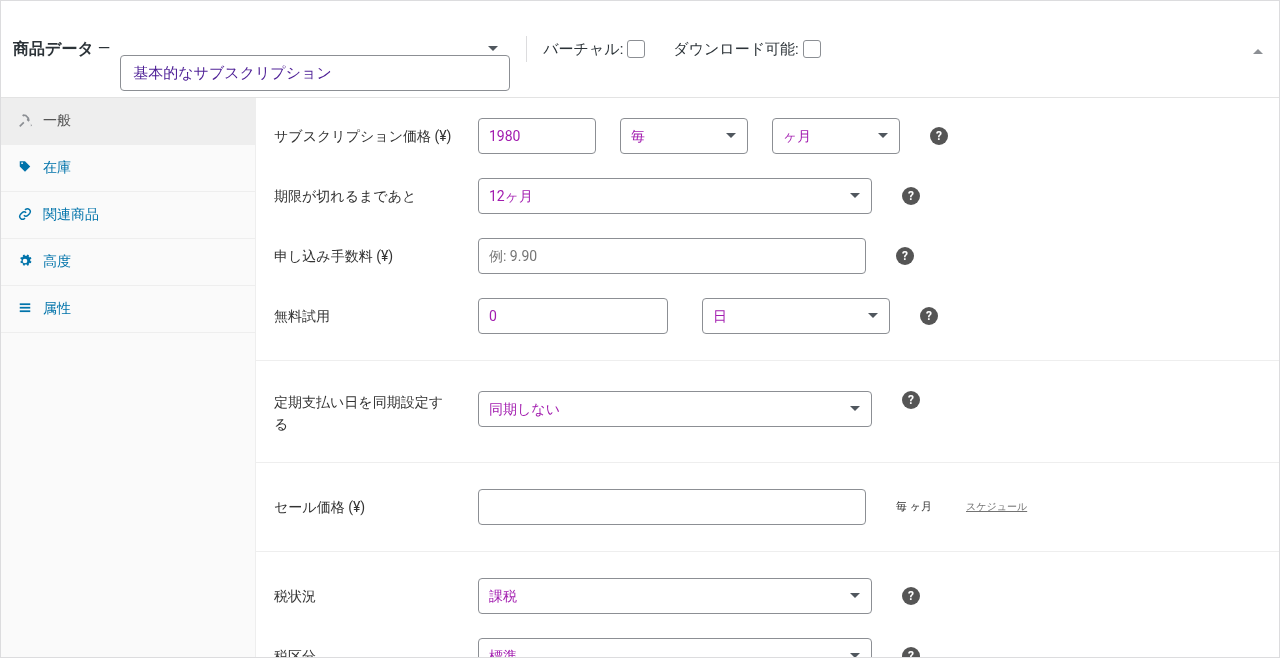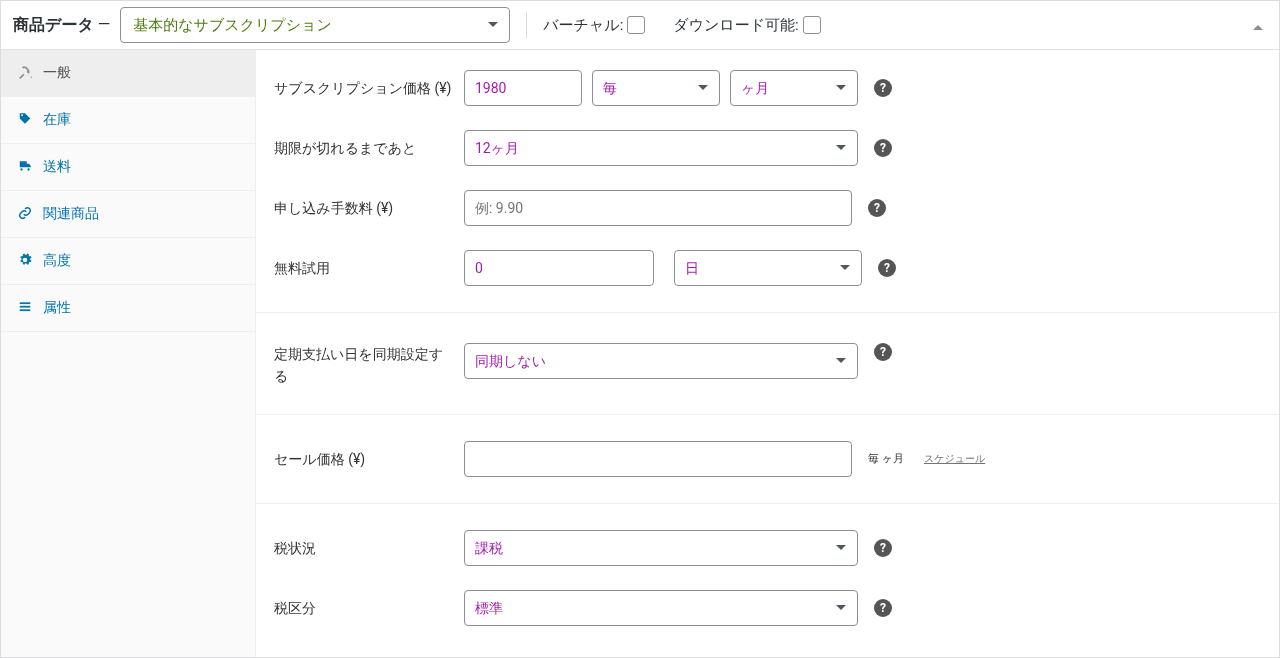--- a/index.html
+++ b/index.html
@@ -33,22 +33,23 @@
     font-weight: normal;
   }
   .type-select {
     appearance: none;
     border: 1px solid #8c8f94;
     border-radius: 4px;
     padding: 8px 38px 8px 12px;
     font-size: 15px;
     background: #fff;
     font-family: inherit;
-    color: #4d7c0f;
+    color: #4c1d95;
     width: 390px;
+    margin-top: 48px;
   }
   .select-wrap { position: relative; display: inline-block; }
   .select-wrap::after {
     content: "";
     position: absolute;
     right: 12px;
     top: 50%;
     margin-top: -3px;
     border: 5px solid transparent;
     border-top-color: #50575e;
@@ -110,21 +111,21 @@
 
   .content {
     flex: 1;
     padding: 8px 0;
     overflow: hidden;
   }
   .form-row {
     display: flex;
     align-items: center;
     padding: 12px 18px;
-    gap: 10px;
+    gap: 24px;
   }
   .form-row.align-top { align-items: flex-start; padding-top: 16px; }
   .label {
     width: 180px;
     flex-shrink: 0;
     font-size: 14px;
     color: #333;
     line-height: 1.6;
   }
   input[type=text].field, .sel {
@@ -211,28 +212,20 @@
       </div>
       <div class="sidebar-item">
         <span class="icon icon-tag">
           <svg width="14" height="14" viewBox="0 0 24 24" fill="#0073aa">
               <path d="M21 11l-9-9H3v9l9 9 9-9zM7 7a1.5 1.5 0 110-3 1.5 1.5 0 010 3z"></path>
             </svg>
         </span>
         <span>在庫</span>
       </div>
       <div class="sidebar-item">
-        <span class="icon icon-truck">
-          <svg width="14" height="14" viewBox="0 0 24 24" fill="#0073aa">
-              <path d="M3 4h12v10H3zM15 8h4l3 4v2h-7zM6 20a2 2 0 100-4 2 2 0 000 4zm12 0a2 2 0 100-4 2 2 0 000 4z"></path>
-            </svg>
-        </span>
-        <span>送料</span>
-      </div>
-      <div class="sidebar-item">
         <span class="icon icon-link">
           <svg width="14" height="14" viewBox="0 0 24 24" fill="none" stroke="#0073aa" stroke-width="2.5">
               <path d="M10 14a5 5 0 007 0l3-3a5 5 0 00-7-7l-1 1M14 10a5 5 0 00-7 0l-3 3a5 5 0 007 7l1-1"></path>
             </svg>
         </span>
         <span>関連商品</span>
       </div>
       <div class="sidebar-item">
         <span class="icon icon-gear">
           <svg width="14" height="14" viewBox="0 0 24 24" fill="#0073aa">

